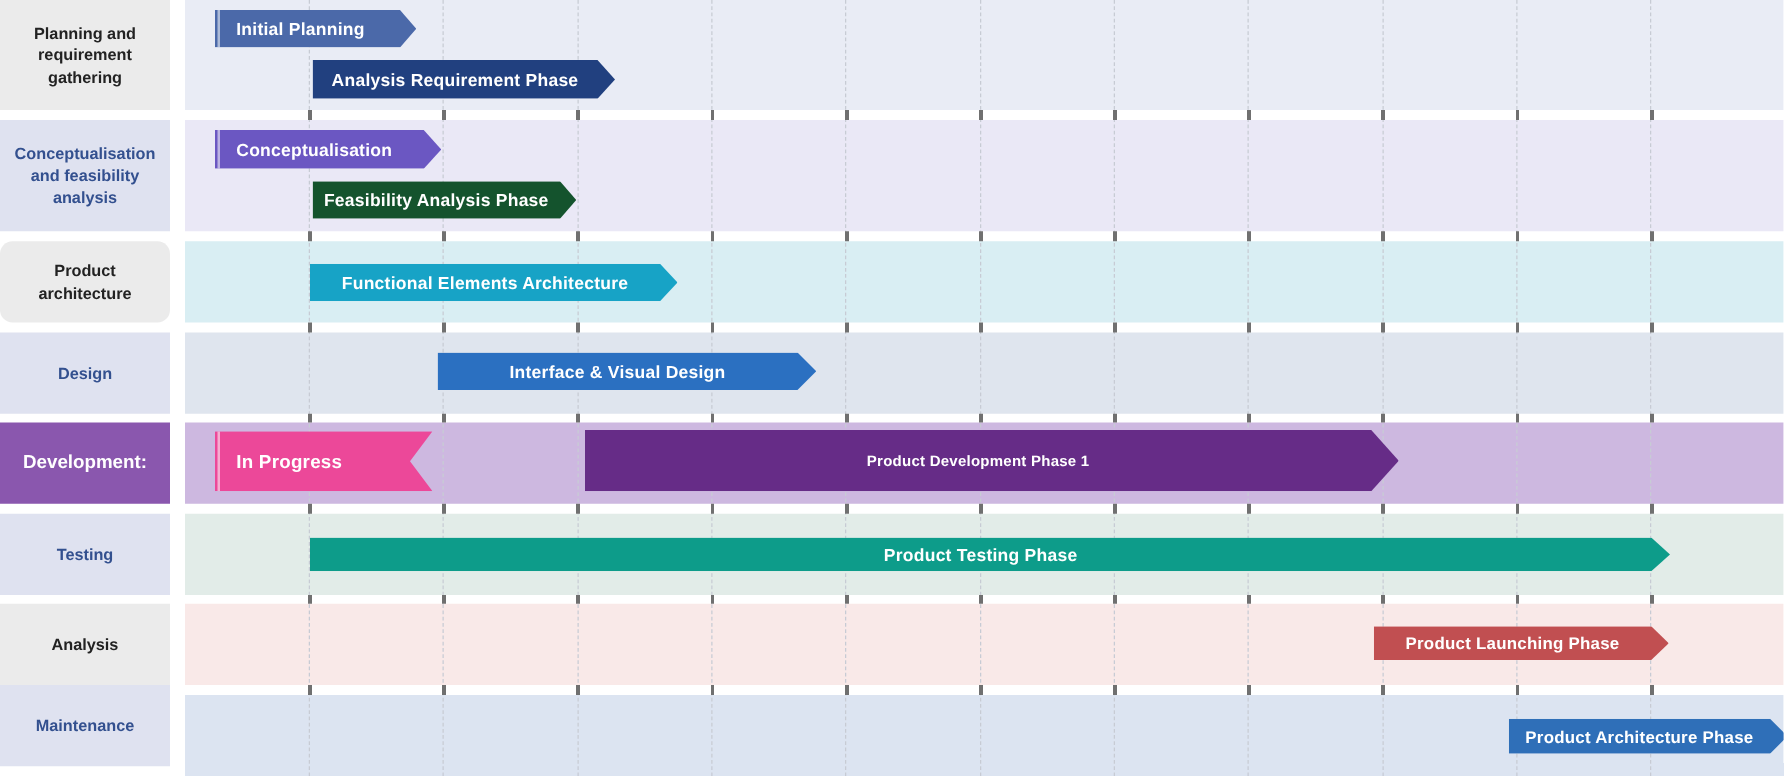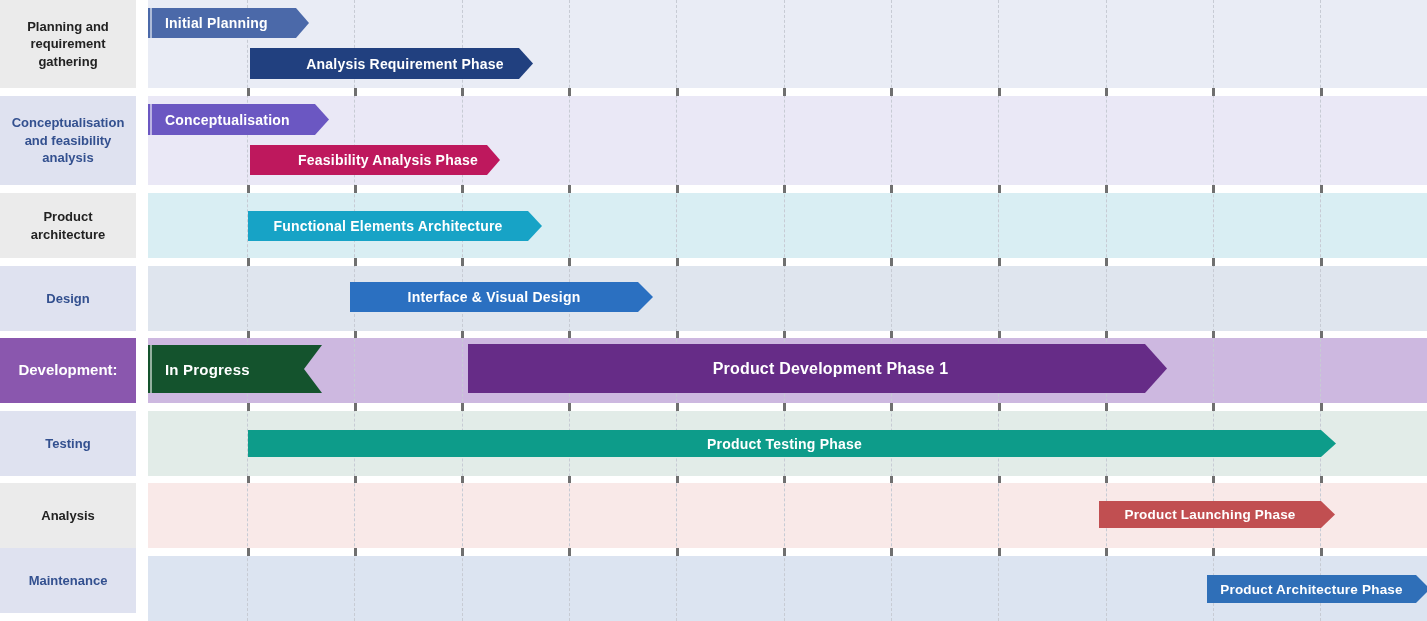--- a/index.html
+++ b/index.html
@@ -7,21 +7,21 @@
   .chart{position:relative;width:1427px;height:621px;background:#ffffff;overflow:hidden;}
 
   
   .rl{position:absolute;left:0;width:136px;display:flex;align-items:center;justify-content:center;
       text-align:center;font-weight:bold;font-size:13px;line-height:1.35;z-index:4;}
   .rl.bg-gray{background:#ebebeb;color:#222222;}
   .rl.bg-lav{background:#dfe2f0;color:#33508f;}
   .rl.bg-dev{background:#8a57ae;color:#ffffff;font-size:15px;}
   .rl0{top:0;height:88px;}
   .rl1{top:96px;height:89px;}
-  .rl2{top:193px;height:65px;}
+  .rl2{top:193px;height:65px;border-radius:10px;}
   .rl3{top:266px;height:65px;}
   .rl4{top:338px;height:65px;}
   .rl5{top:411px;height:65px;}
   .rl6{top:483px;height:65px;}
   .rl7{top:548px;height:65px;}
   .rl span{display:block;padding:0 6px;}
 
   
   .tr{position:absolute;left:148px;width:1279px;z-index:1;}
   .tr0{top:0;height:88px;background:#e9ecf5;}
@@ -43,34 +43,34 @@
          #707070 98.5px, #707070 101.5px,
          transparent 101.5px, transparent 107.33px);}
 
   
   .bar{position:absolute;z-index:3;display:flex;align-items:center;justify-content:center;
        color:#ffffff;font-size:14px;font-weight:600;letter-spacing:.2px;white-space:nowrap;}
   .arrow{clip-path:polygon(0 0, calc(100% - var(--tip)) 0, 100% 50%, calc(100% - var(--tip)) 100%, 0 100%);
          padding-right:var(--tip);}
   .ribbon{clip-path:polygon(0 0, 100% 0, calc(100% - 18px) 50%, 100% 100%, 0 100%);
           padding-right:18px;}
-  .ta-left{justify-content:flex-start;padding-left:17px;}
+  .ta-left{justify-content:flex-start;padding-left:17px;margin-left:24px;}
   .edge::after{content:"";position:absolute;left:2px;top:0;bottom:0;width:2px;
                background:rgba(255,255,255,.55);}
 
   .b-init {--tip:13px;left:148px;top:8px;  width:131px;height:30px;background:#4b69a9;}
-  .b-anal {--tip:14px;left:250px;top:48px; width:228px;height:31px;background:#21407f;padding-left:41px;}
+  .b-anal {--tip:14px;left:250px;top:48px; width:228px;height:31px;background:#21407f;}
   .b-conc {--tip:14px;left:148px;top:104px;width:150px;height:31px;background:#6b57c2;}
-  .b-feas {--tip:13px;left:250px;top:145px;width:198px;height:30px;background:#be185d;padding-left:39px;}
+  .b-feas {--tip:13px;left:250px;top:145px;width:198px;height:30px;background:#14532d;}
   .b-func {--tip:14px;left:248px;top:211px;width:280px;height:30px;background:#17a3c6;}
   .b-intf {--tip:15px;left:350px;top:282px;width:288px;height:30px;background:#2b70c1;}
-  .b-prog {left:148px;top:345px;width:139px;height:48px;background:#14532d;
+  .b-prog {left:148px;top:345px;width:139px;height:48px;background:#ec4899;
            font-size:15px;font-weight:700;}
   .b-dev  {--tip:22px;left:468px;top:344px;width:629px;height:49px;background:#662c87;
-           font-size:16px;font-weight:700;padding-left:48px;}
+           font-size:12px;font-weight:700;}
   .b-test {--tip:15px;left:248px;top:430px;width:1073px;height:27px;background:#0d9c8a;}
   .b-lnch {--tip:14px;left:1099px;top:501px;width:222px;height:27px;background:#c14f51;font-size:13.5px;}
   .b-mnt  {--tip:14px;left:1207px;top:575px;width:209px;height:28px;background:#2f6fb8;font-size:13.5px;}
 </style>
 </head>
 <body>
 
 <div class="chart">
 
   <div class="tr tr0"></div>

